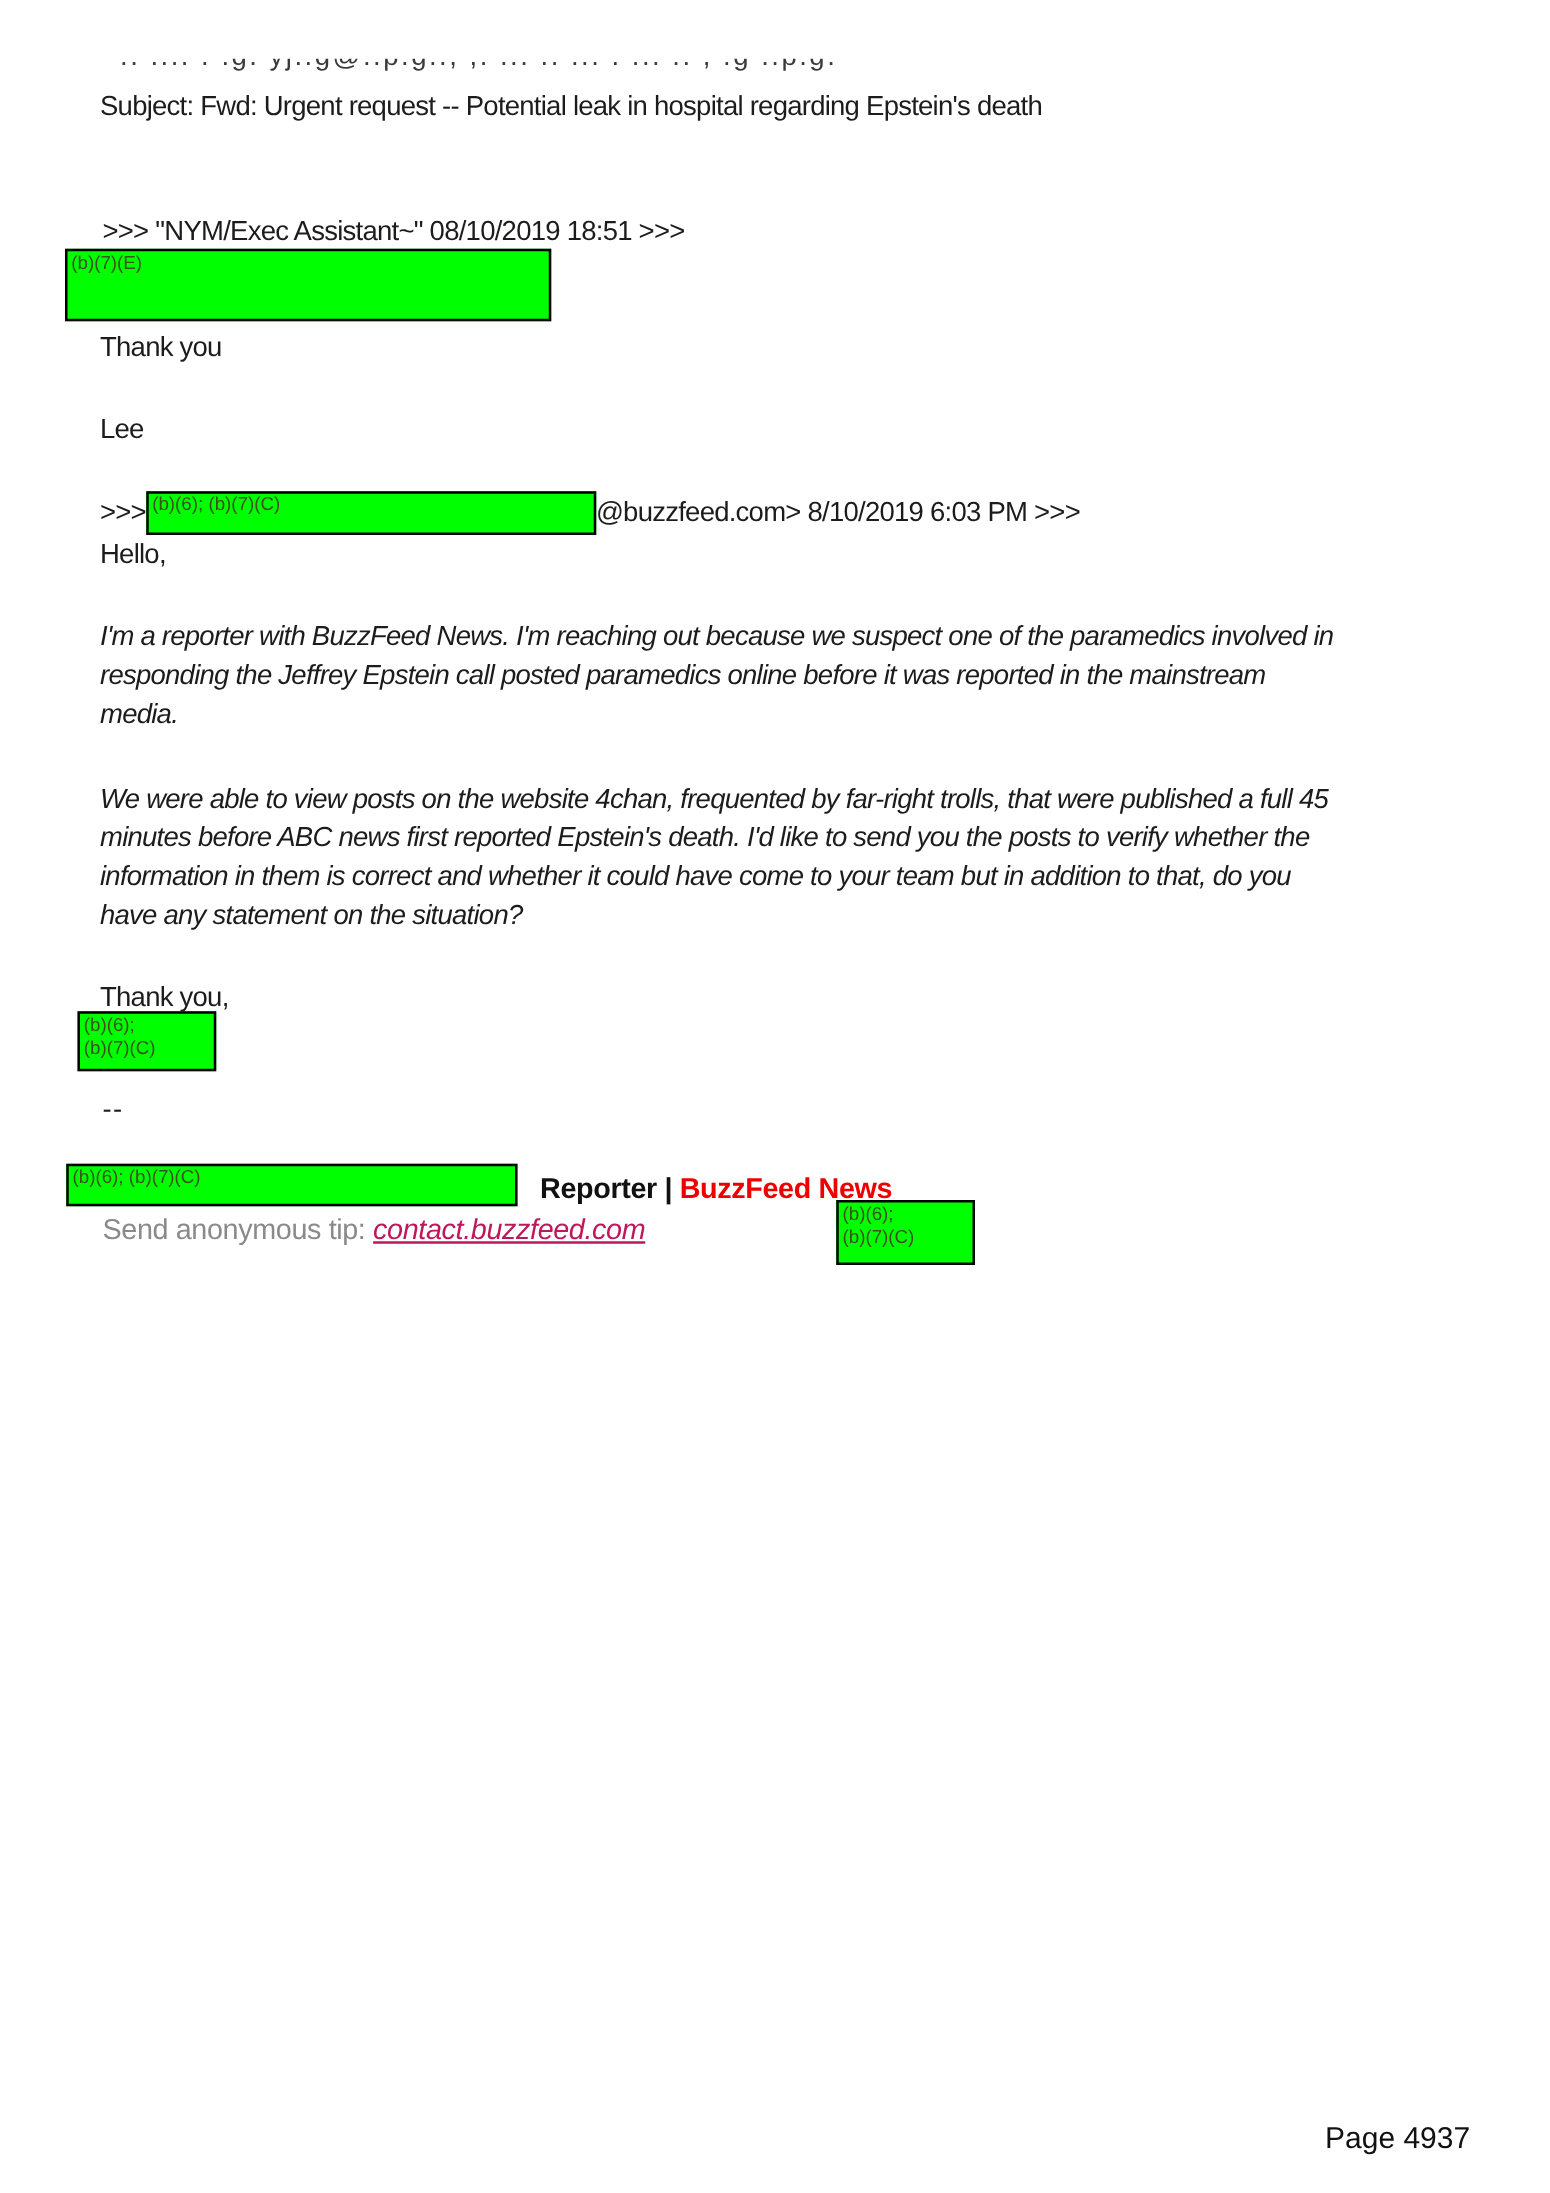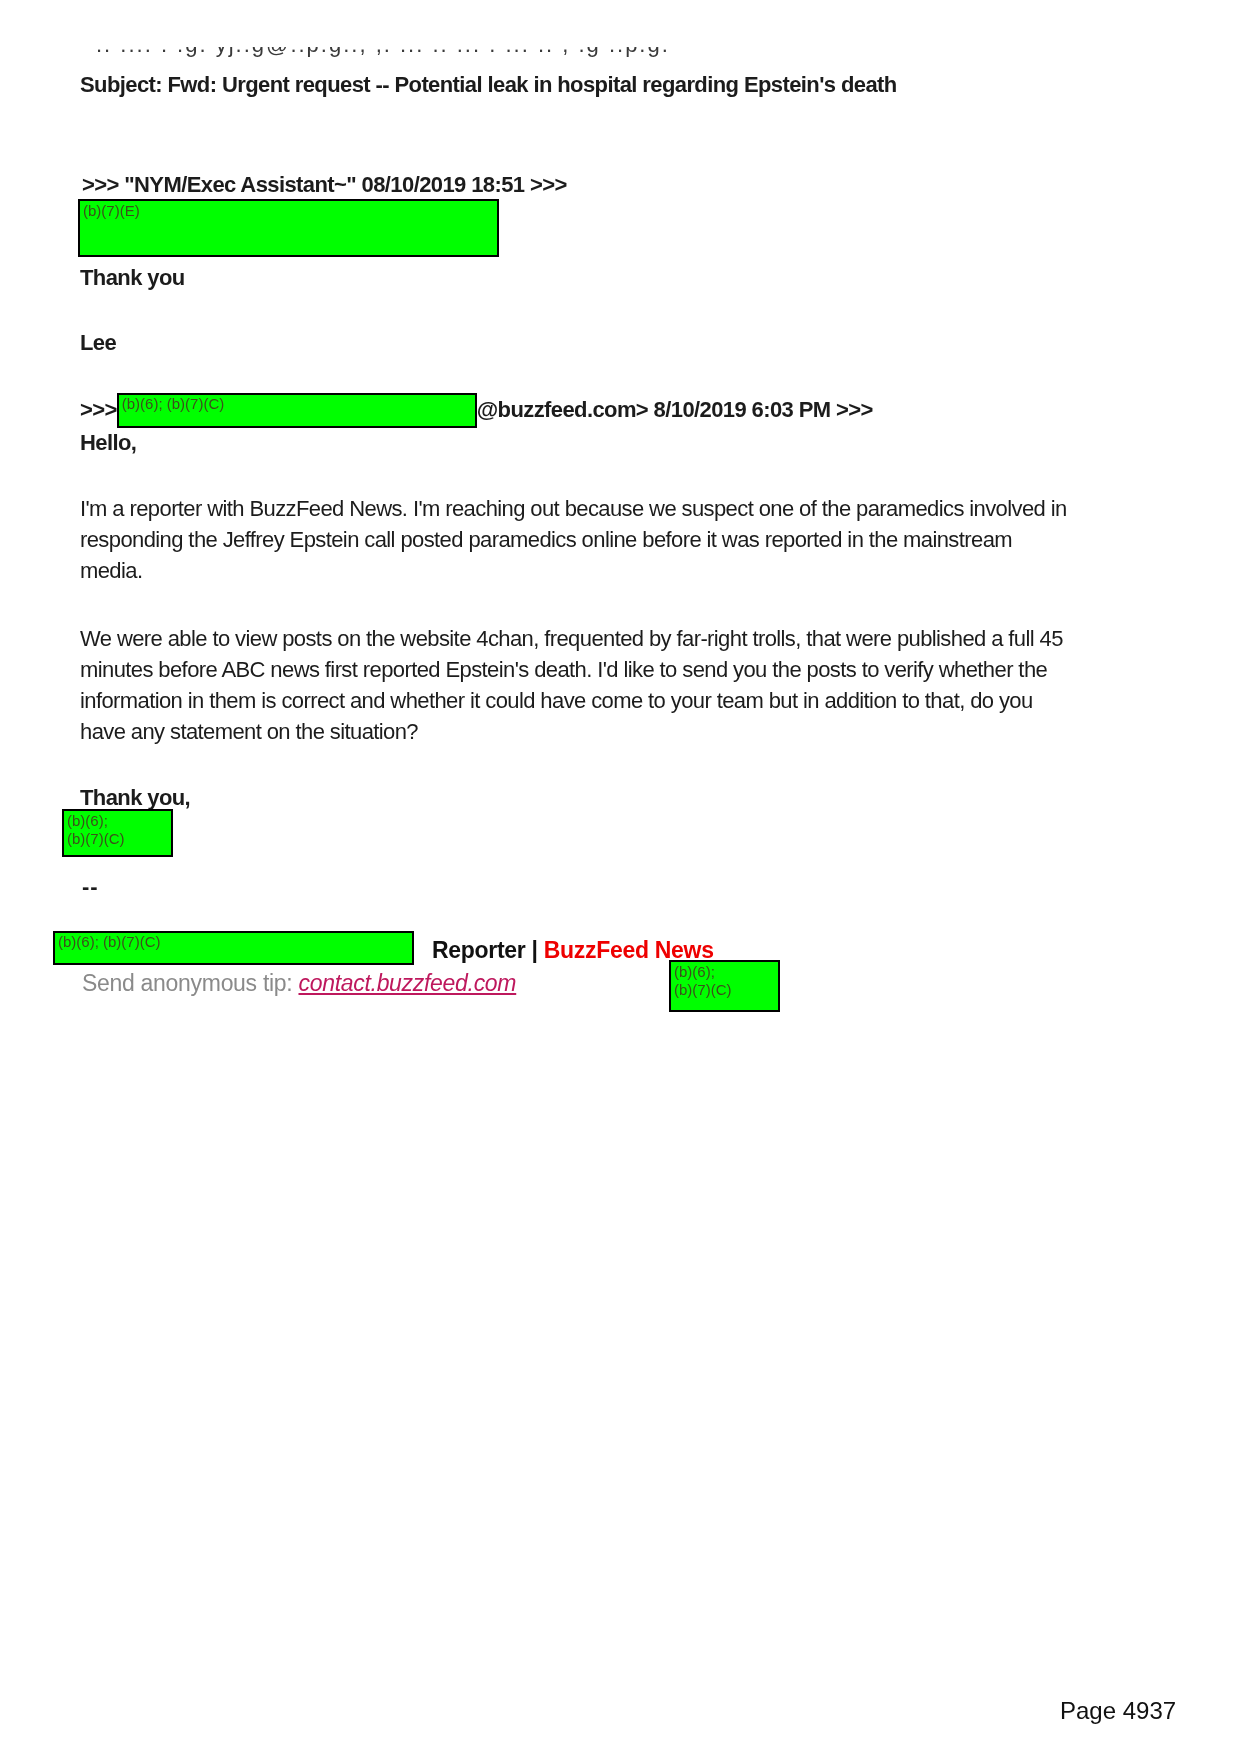--- a/index.html
+++ b/index.html
@@ -11,36 +11,35 @@
     background:#ffffff;
     font-family:"Liberation Sans", sans-serif;
     color:#1c1c1c;
     overflow:hidden;
   }
   .bodytext {
     font-size:22px;
     letter-spacing:-0.6px;
     color:#1c1c1c;
     white-space:nowrap;
-    font-weight:bold;
   }
   .clipped-line {
     position:absolute; top:47px; left:96px; width:800px; height:12px;
     overflow:hidden;
   }
   .clipped-line span {
     display:block; margin-top:-15px; font-size:22px; line-height:26px;
     color:#3a3a3a; letter-spacing:2px; white-space:nowrap;
   }
   .subject   { position:absolute; top:72px;  left:80px; }
   .fwd-hdr   { position:absolute; top:172px; left:82px; }
   .thanks1   { position:absolute; top:265px; left:80px; }
   .sender    { position:absolute; top:330px; left:80px; }
   .greeting  { position:absolute; top:430px; left:80px; }
-  .para { position:absolute; left:80px; }
+  .para { position:absolute; left:80px;font-style:italic; }
   .para div { font-size:22px; letter-spacing:-0.6px; line-height:31px; white-space:nowrap; color:#1c1c1c; }
   .para1 { top:493px; }
   .para2 { top:623px; }
   .thanks2   { position:absolute; top:785px; left:80px; }
   .divider   { position:absolute; top:874px; left:82px; letter-spacing:1px; }
 
   
   .redact {
     background:#00ff00;
     border:2px solid #000000;
@@ -48,21 +47,21 @@
     overflow:hidden;
   }
   .redact .rlabel {
     font-size:15px;
     letter-spacing:0;
     line-height:17px;
     color:#3c501a;
     padding:1px 0 0 3px;
     white-space:nowrap;
   }
-  .box-a { left:78px;  top:199px; width:421px; height:58px; }
+  .box-a { left:52px;  top:199px; width:389px; height:58px; }
   .box-c { left:62px;  top:809px; width:111px; height:48px; }
 
   
   .reply-line {
     position:absolute; top:392px; left:80px; height:36px;
     display:flex; align-items:center;
   }
   .box-b {
     position:relative; flex:0 0 auto;
     width:360px; height:35px;

